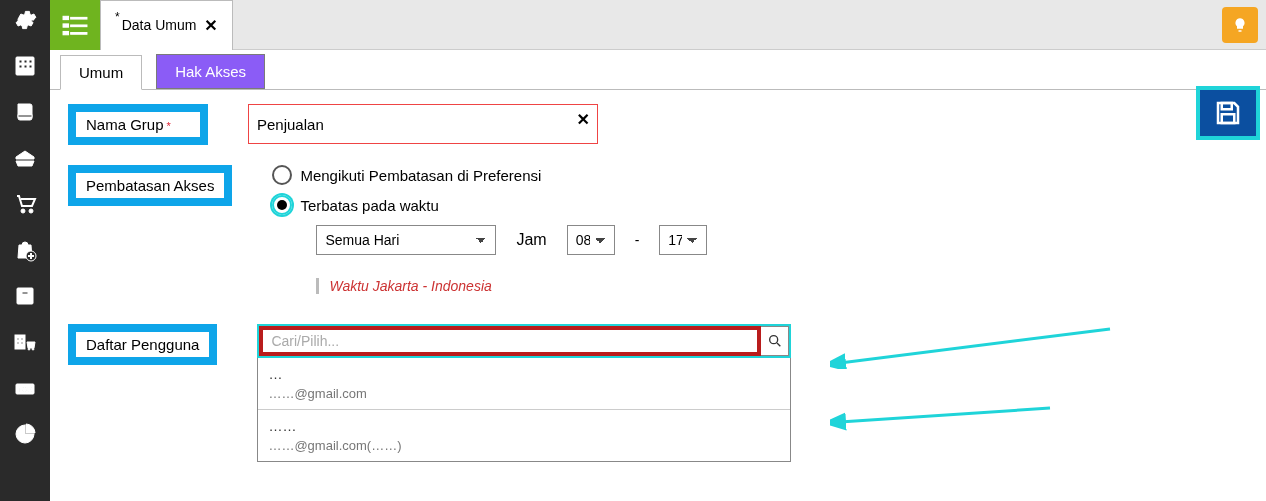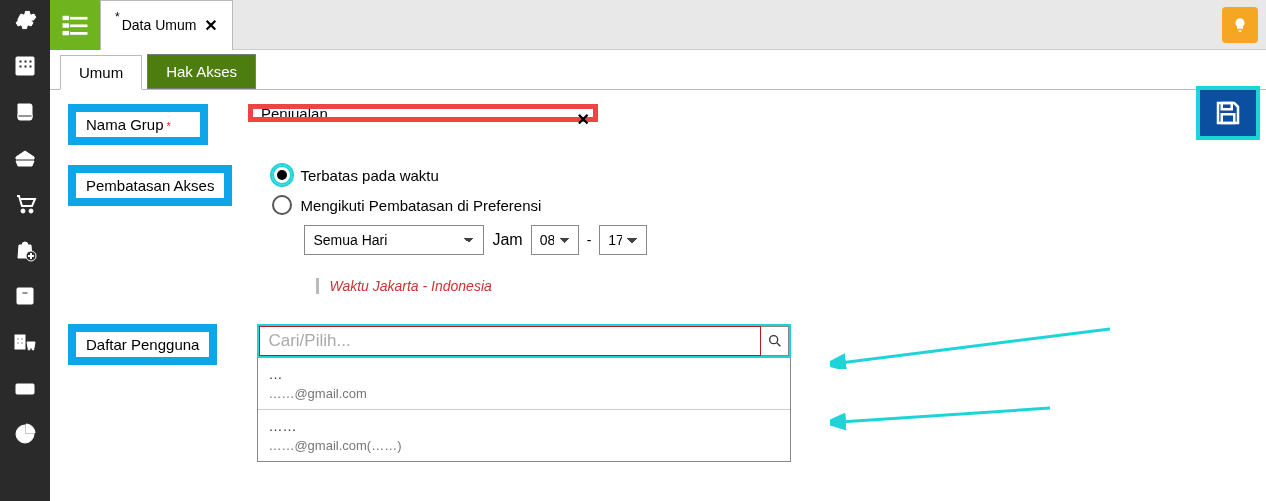--- a/index.html
+++ b/index.html
@@ -11,47 +11,47 @@
   
   .topstrip { position:absolute; left:50px; top:0; right:0; height:50px; background:#e8e8e8; border-bottom:1px solid #ccc; display:flex; align-items:center; }
   .green-btn { width:50px; height:50px; background:#6fb41f; display:flex; align-items:center; justify-content:center; color:#fff; font-size:20px;}
   .green-btn svg { width:26px; height:22px; stroke:#fff; fill:#fff; }
   .tab-card { height:50px; background:#fff; border:1px solid #bbb; border-bottom:none; padding:0 14px; display:flex; align-items:center; margin-left:0; position:relative; }
   .tab-card .dirty { font-size:12px; position:relative; top:-8px; margin-right:2px;}
   .tab-card .close { margin-left:8px; font-weight:bold; font-size:16px; }
   .orange-btn { width:36px; height:36px; background:#f5a623; border-radius:4px; position:absolute; right:8px; top:7px; display:flex; align-items:center; justify-content:center; color:#fff; }
   
   .content { position:absolute; left:50px; top:50px; right:0; bottom:0; background:#fff; padding:0; }
-  .subtabs { display:flex; padding-left:10px; height:40px; align-items:flex-end; gap:5px; border-bottom:1px solid #bbb;}
+  .subtabs { display:flex; padding-left:10px; height:40px; align-items:flex-end; gap:14px; border-bottom:1px solid #bbb;}
   .subtab { padding:8px 18px; font-size:15px; cursor:pointer; }
   .subtab.active { background:#fff; border:1px solid #bbb; border-bottom:1px solid #fff; position:relative; top:1px;}
-  .subtab.inactive { background:#4d7c0f; color:#fff; border:1px solid #7a7a7a;}
+  .subtab.inactive { background:#8b5cf6; color:#fff; border:1px solid #7a7a7a;}
   .form-body { padding:14px 18px; }
   .row { display:flex; align-items:flex-start; margin-bottom:20px; }
   .label-box { border:8px solid #0ea5e9; padding:4px 10px; font-size:15px; margin-right:40px; min-width:140px; text-align:left; }
   .label-box .req { color:#d23; margin-left:3px; font-size:11px; }
   .field-col { display:flex; flex-direction:column; gap:10px; }
   .text-input-wrap { position:relative; width:350px; }
-  .text-input { width:100%; height:16px; border:5px solid #ef4444; padding:4px 28px 4px 8px; font-size:15px; }
+  .text-input { width:100%; height:40px; border:1px solid #ef4444; padding:4px 28px 4px 8px; font-size:15px; }
   .text-input-wrap .clear-x { position:absolute; right:8px; top:6px; font-weight:bold; font-size:16px; }
   
   .radio-row { display:flex; align-items:center; gap:8px; font-size:15px; }
   .radio-outer { width:20px; height:20px; border:2px solid #555; border-radius:50%; display:flex; align-items:center; justify-content:center; }
   .radio-outer.sel { border:2px solid #1fd4d9; box-shadow:0 0 0 2px #1fd4d9; padding:2px;}
   .radio-outer.sel .inner { width:10px; height:10px; background:#000; border-radius:50%; }
-  .time-row { display:flex; align-items:center; gap:8px; margin-left:32px; }
+  .time-row { display:flex; align-items:center; gap:20px; margin-left:44px; }
   .select { height:30px; border:1px solid #888; background:#fff; padding:2px 24px 2px 8px; font-size:14px; appearance:none; -webkit-appearance:none; background-image: linear-gradient(45deg, transparent 50%, #444 50%), linear-gradient(135deg, #444 50%, transparent 50%); background-position: calc(100% - 14px) 12px, calc(100% - 9px) 12px; background-size:5px 5px,5px 5px; background-repeat:no-repeat;}
   .select.day { width:180px; }
   .select.hr { width:48px; }
   .jam-label { font-size:16px; }
   .dash { font-size:14px; }
   .tz-note { margin-left:44px; border-left:3px solid #bbb; padding-left:10px; color:#c33; font-style:italic; font-size:14px;margin-top:13px; }
   
   .search-wrap { width:534px; border:2px solid #1fd4d9; display:flex; align-items:center; }
-  .search-input { flex:1; border:1px solid #b91c1c; height:30px; padding:4px 8px; font-size:17px; color:#333; }
+  .search-input { flex:1; border:4px solid #b91c1c; height:30px; padding:4px 8px; font-size:14px; color:#333; }
   .search-input::placeholder { color:#aaa; }
   .search-btn { width:28px; height:30px; border:1px solid #888; border-left:none; display:flex; align-items:center; justify-content:center; background:#fff;}
   .user-list { width:534px; border:1px solid #888; border-top:none; }
   .user-item { padding:8px 10px; border-bottom:1px solid #ccc; }
   .user-item:last-child { border-bottom:none; }
   .user-item .nm { font-size:14px; color:#333; }
   .user-item .em { font-size:13px; color:#777; margin-top:4px; }
   
   .arrow { position:absolute; pointer-events:none; }
   
@@ -175,28 +175,28 @@
           <input class="text-input" value="Penjualan" style="">
           <span class="clear-x">✕</span>
         </div>
       </div>
     </div>
 
     <div class="row">
       <div class="label-box">Pembatasan Akses</div>
       <div class="field-col">
         <div class="radio-row">
+          <span class="radio-outer"></span>
+          <span>Mengikuti Pembatasan di Preferensi</span>
+        </div>
+        <div class="radio-row">
           <span class="radio-outer sel">
               <span class="inner"></span>
             </span>
           <span>Terbatas pada waktu</span>
-        </div>
-        <div class="radio-row">
-          <span class="radio-outer"></span>
-          <span>Mengikuti Pembatasan di Preferensi</span>
         </div>
         <div class="time-row">
           <select class="select day"><option>Semua Hari</option></select>
           <span class="jam-label">Jam</span>
           <select class="select hr"><option>08</option></select>
           <span class="dash">-</span>
           <select class="select hr"><option>17</option></select>
         </div>
         <div class="tz-note">Waktu Jakarta - Indonesia</div>
       </div>

